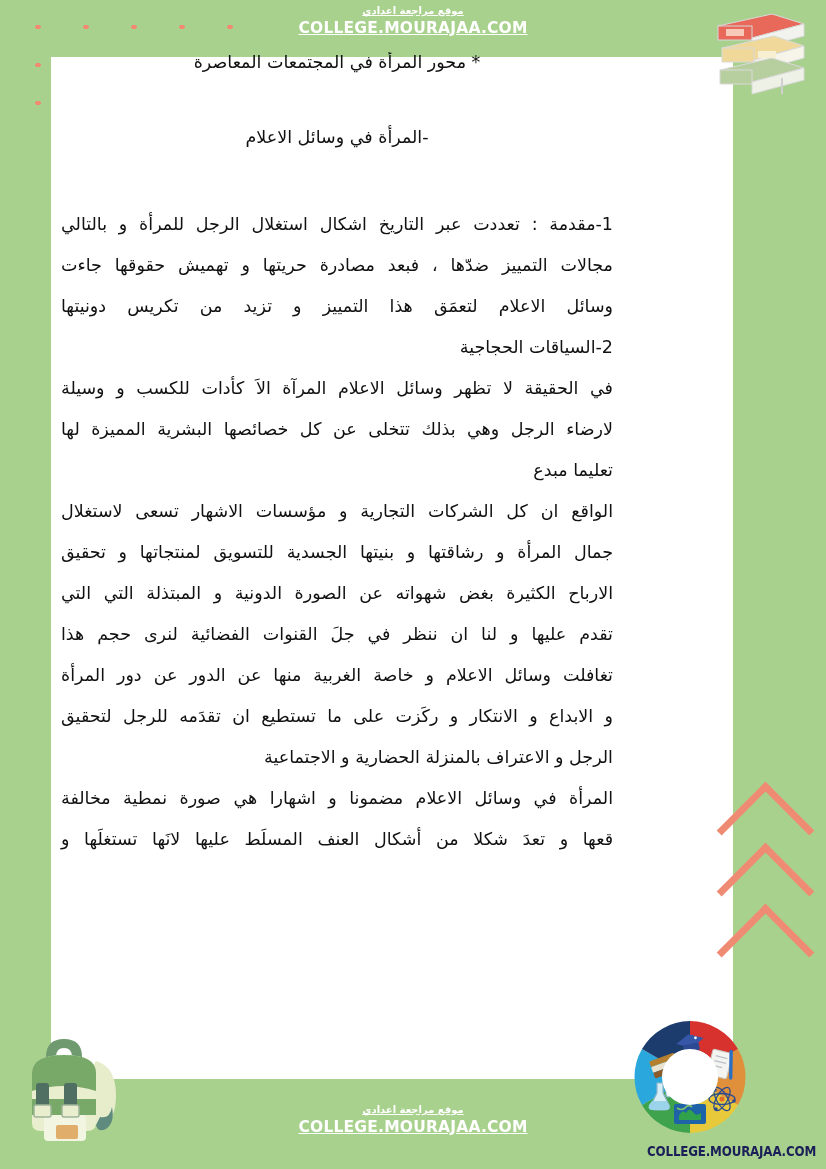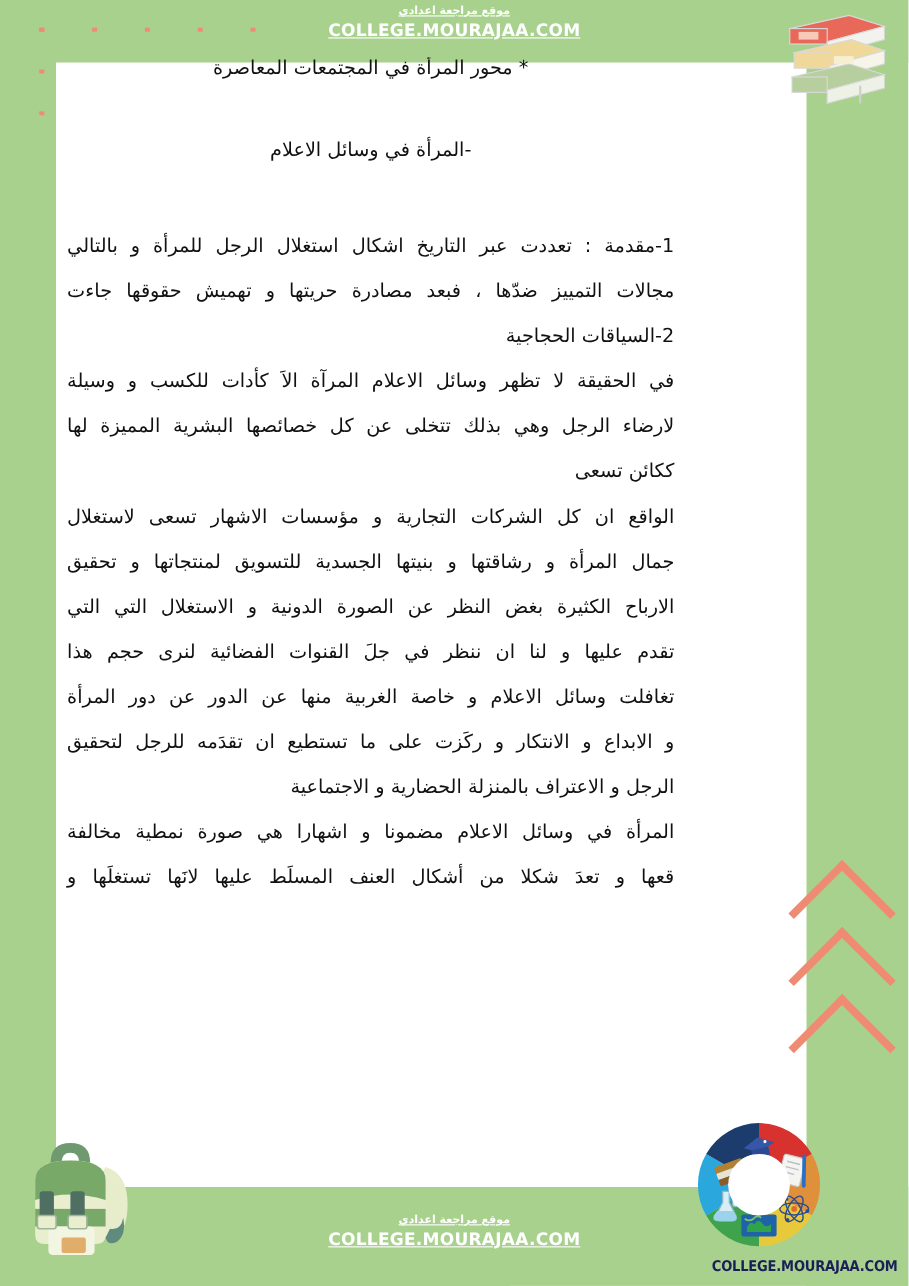--- a/index.html
+++ b/index.html
@@ -182,28 +182,29 @@
   <div class="dots-2"></div>
 
   <div class="doc">
     <div class="line center">* محور المرأة في المجتمعات المعاصرة</div>
     <div class="spacer-md"></div>
     <div class="line center">-المرأة في وسائل الاعلام</div>
     <div class="spacer-lg"></div>
 
     <div class="line just">1-مقدمة : تعددت عبر التاريخ اشكال استغلال الرجل للمرأة و بالتالي</div>
     <div class="line just">مجالات التمييز ضدّها ، فبعد مصادرة حريتها و تهميش حقوقها جاءت</div>
+    <div class="line just">وسائل الاعلام لتعمَق هذا التمييز و تزيد من تكريس دونيتها</div>
 
     <div class="line rightal">2-السياقات الحجاجية</div>
     <div class="line just">في الحقيقة لا تظهر وسائل الاعلام المرآة الاَ كأدات للكسب و وسيلة</div>
     <div class="line just">لارضاء الرجل وهي بذلك تتخلى عن كل خصائصها البشرية المميزة لها</div>
-    <div class="line rightal">ككائن تسعى</div>
+    <div class="line rightal">تعليما مبدع</div>
     <div class="line just">الواقع ان كل الشركات التجارية و مؤسسات الاشهار تسعى لاستغلال</div>
     <div class="line just">جمال المرأة و رشاقتها و بنيتها الجسدية للتسويق لمنتجاتها و تحقيق</div>
-    <div class="line just">الارباح الكثيرة بغض النظر عن الصورة الدونية و الاستغلال التي التي</div>
+    <div class="line just">الارباح الكثيرة بغض شهواته عن الصورة الدونية و المبتذلة التي التي</div>
     <div class="line just">تقدم عليها و لنا ان ننظر في جلَ القنوات الفضائية لنرى حجم هذا</div>
     <div class="line just">تغافلت وسائل الاعلام و خاصة الغربية منها عن الدور عن دور المرأة</div>
     <div class="line just">و الابداع و الانتكار و ركَزت على ما تستطيع ان تقدَمه للرجل لتحقيق</div>
     <div class="line rightal">الرجل و الاعتراف بالمنزلة الحضارية و الاجتماعية</div>
     <div class="line just">المرأة في وسائل الاعلام مضمونا و اشهارا هي صورة نمطية مخالفة</div>
     <div class="line just">قعها و تعدَ شكلا من أشكال العنف المسلَط عليها لانَها تستغلَها و</div>
   </div>
 
   <div class="chev chev-1"></div>
   <div class="chev chev-2"></div>

